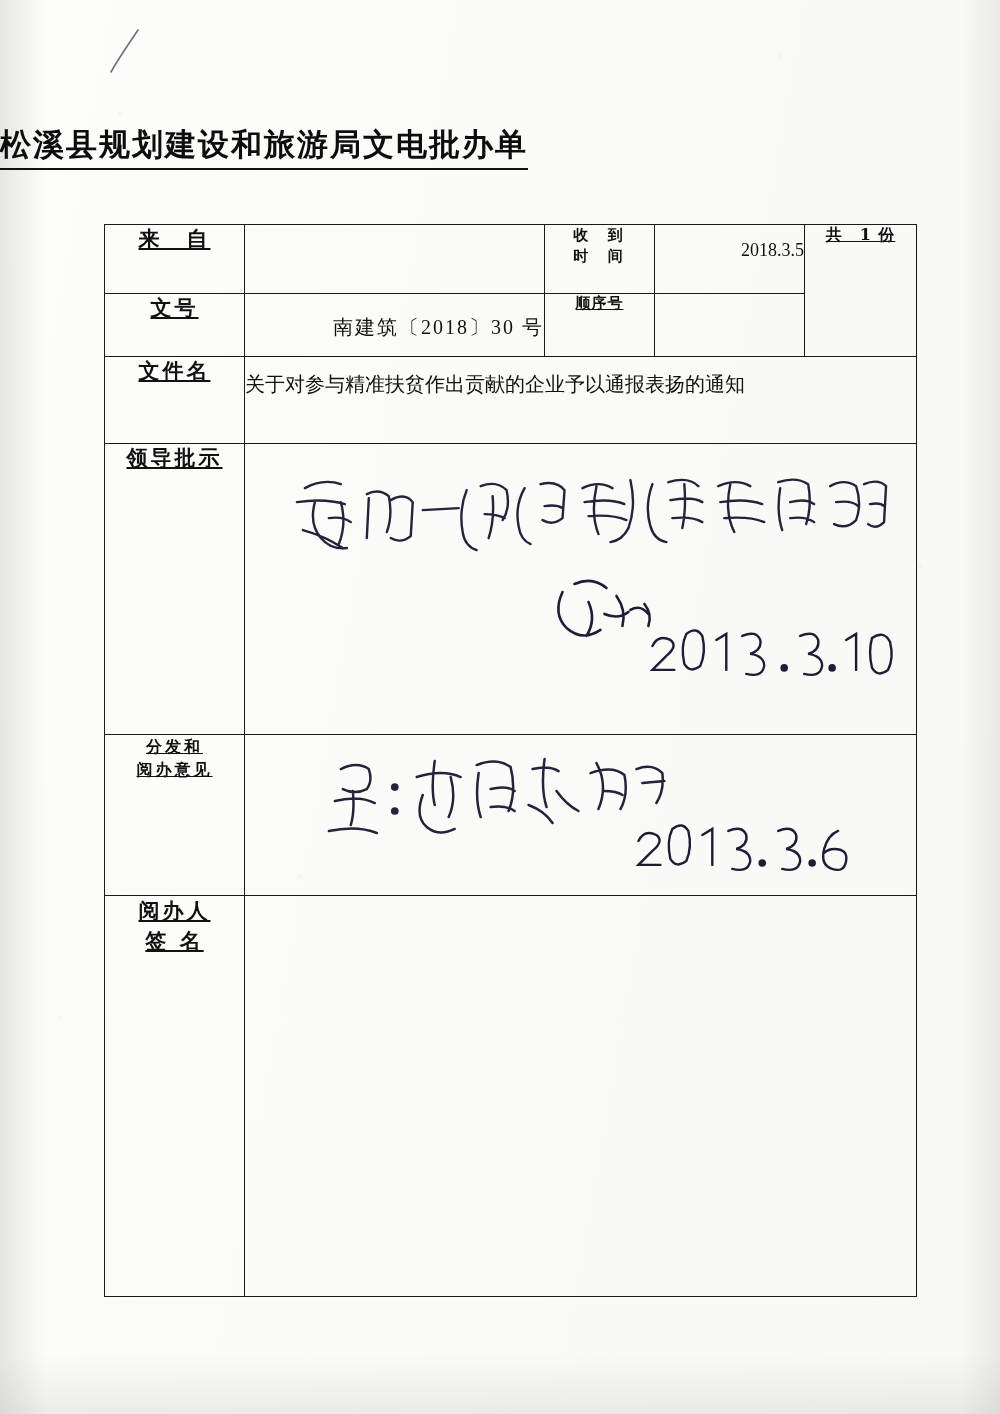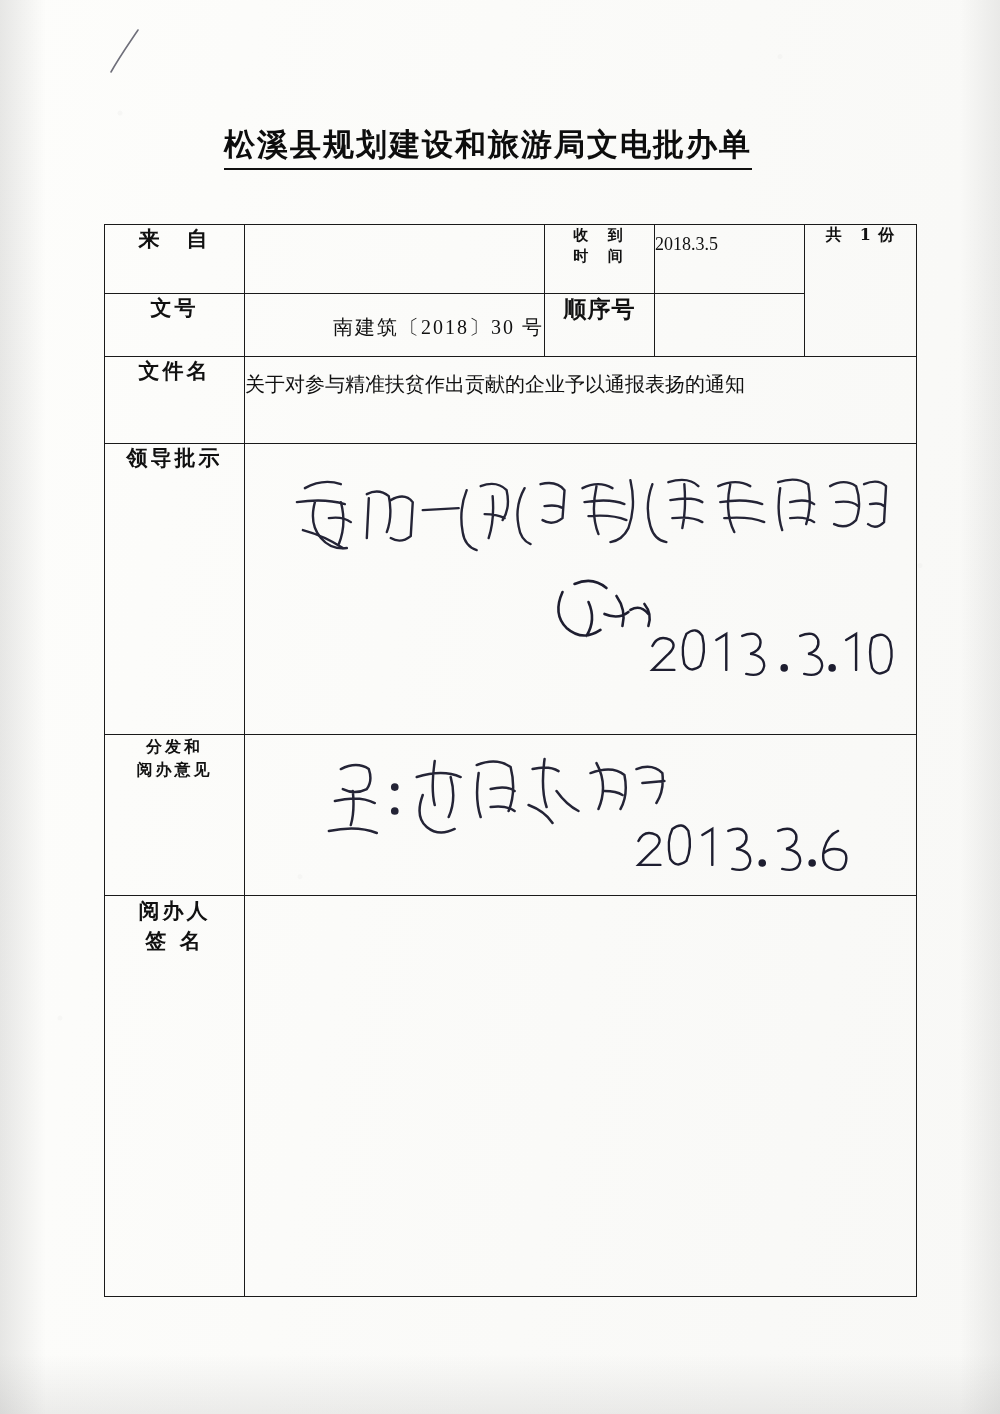--- a/index.html
+++ b/index.html
@@ -55,21 +55,21 @@
     width: 34px;
     height: 46px;
     pointer-events: none;
   }
 
   .doc-title {
     position: absolute;
     top: 124px;
     left: 0;
     width: 976px;
-    text-align: center;
+    text-align: left;
     font-family: "DejaVu Serif", "Liberation Serif", serif;
     font-weight: bold;
     font-size: 31px;
     letter-spacing: 2px;
     color: #0d0d0d;
   }
   .doc-title span {
     border-bottom: 2px solid #111;
     padding-bottom: 6px;
   }
@@ -101,31 +101,32 @@
     line-height: 1.45;
   }
   .val {
     font-size: 20px;
     padding: 12px 14px;
     line-height: 1.5;
     color: #111;
   }
   .val.small {
     font-size: 18px;
-    text-align: left;
-    padding-top: 6px;
+    text-align: right;
+    padding-top: 12px;
   }
   .val.center-mid {
     font-size: 20px;
     text-align: center;
     padding-top: 26px;
     letter-spacing: 2px;
   }
   .cell-mid {
     vertical-align: middle;
+    text-decoration: underline;
   }
 
   
   .hand {
     position: absolute;
     pointer-events: none;
   }
 </style>
 </head>
 <body>
@@ -155,21 +156,21 @@
       <tr>
         <td class="lbl cell-mid" style="height:68px">来　自</td>
         <td class="val"></td>
         <td class="lbl" style="line-height:1.4;font-size:15px">收&nbsp;&nbsp;到<br>时&nbsp;&nbsp;间</td>
         <td class="val small">2018.3.5</td>
         <td class="lbl cell-mid" rowspan="2" style="font-size:16px;letter-spacing:1px">共　1 份</td>
       </tr>
       <tr>
         <td class="lbl cell-mid" style="height:62px">文号</td>
         <td class="val center-mid" style="padding-top:18px;text-align:right;padding-left:16px">南建筑〔2018〕30 号</td>
-        <td class="lbl cell-mid" style="font-size:23px;letter-spacing:1px">顺序号</td>
+        <td class="lbl cell-mid" style="font-size:15px;letter-spacing:1px">顺序号</td>
         <td class="val small"></td>
       </tr>
       <tr>
         <td class="lbl cell-mid" style="height:86px">文件名</td>
         <td class="val" colspan="4" style="font-size:20px;line-height:1.55;padding:12px 10px 12px 0">关于对参与精准扶贫作出贡献的企业予以通报表扬的通知</td>
       </tr>
       <tr>
         <td class="lbl cell-mid" style="height:290px">领导批示</td>
         <td colspan="4">
           <div style="position:relative;width:100%;height:290px;">

